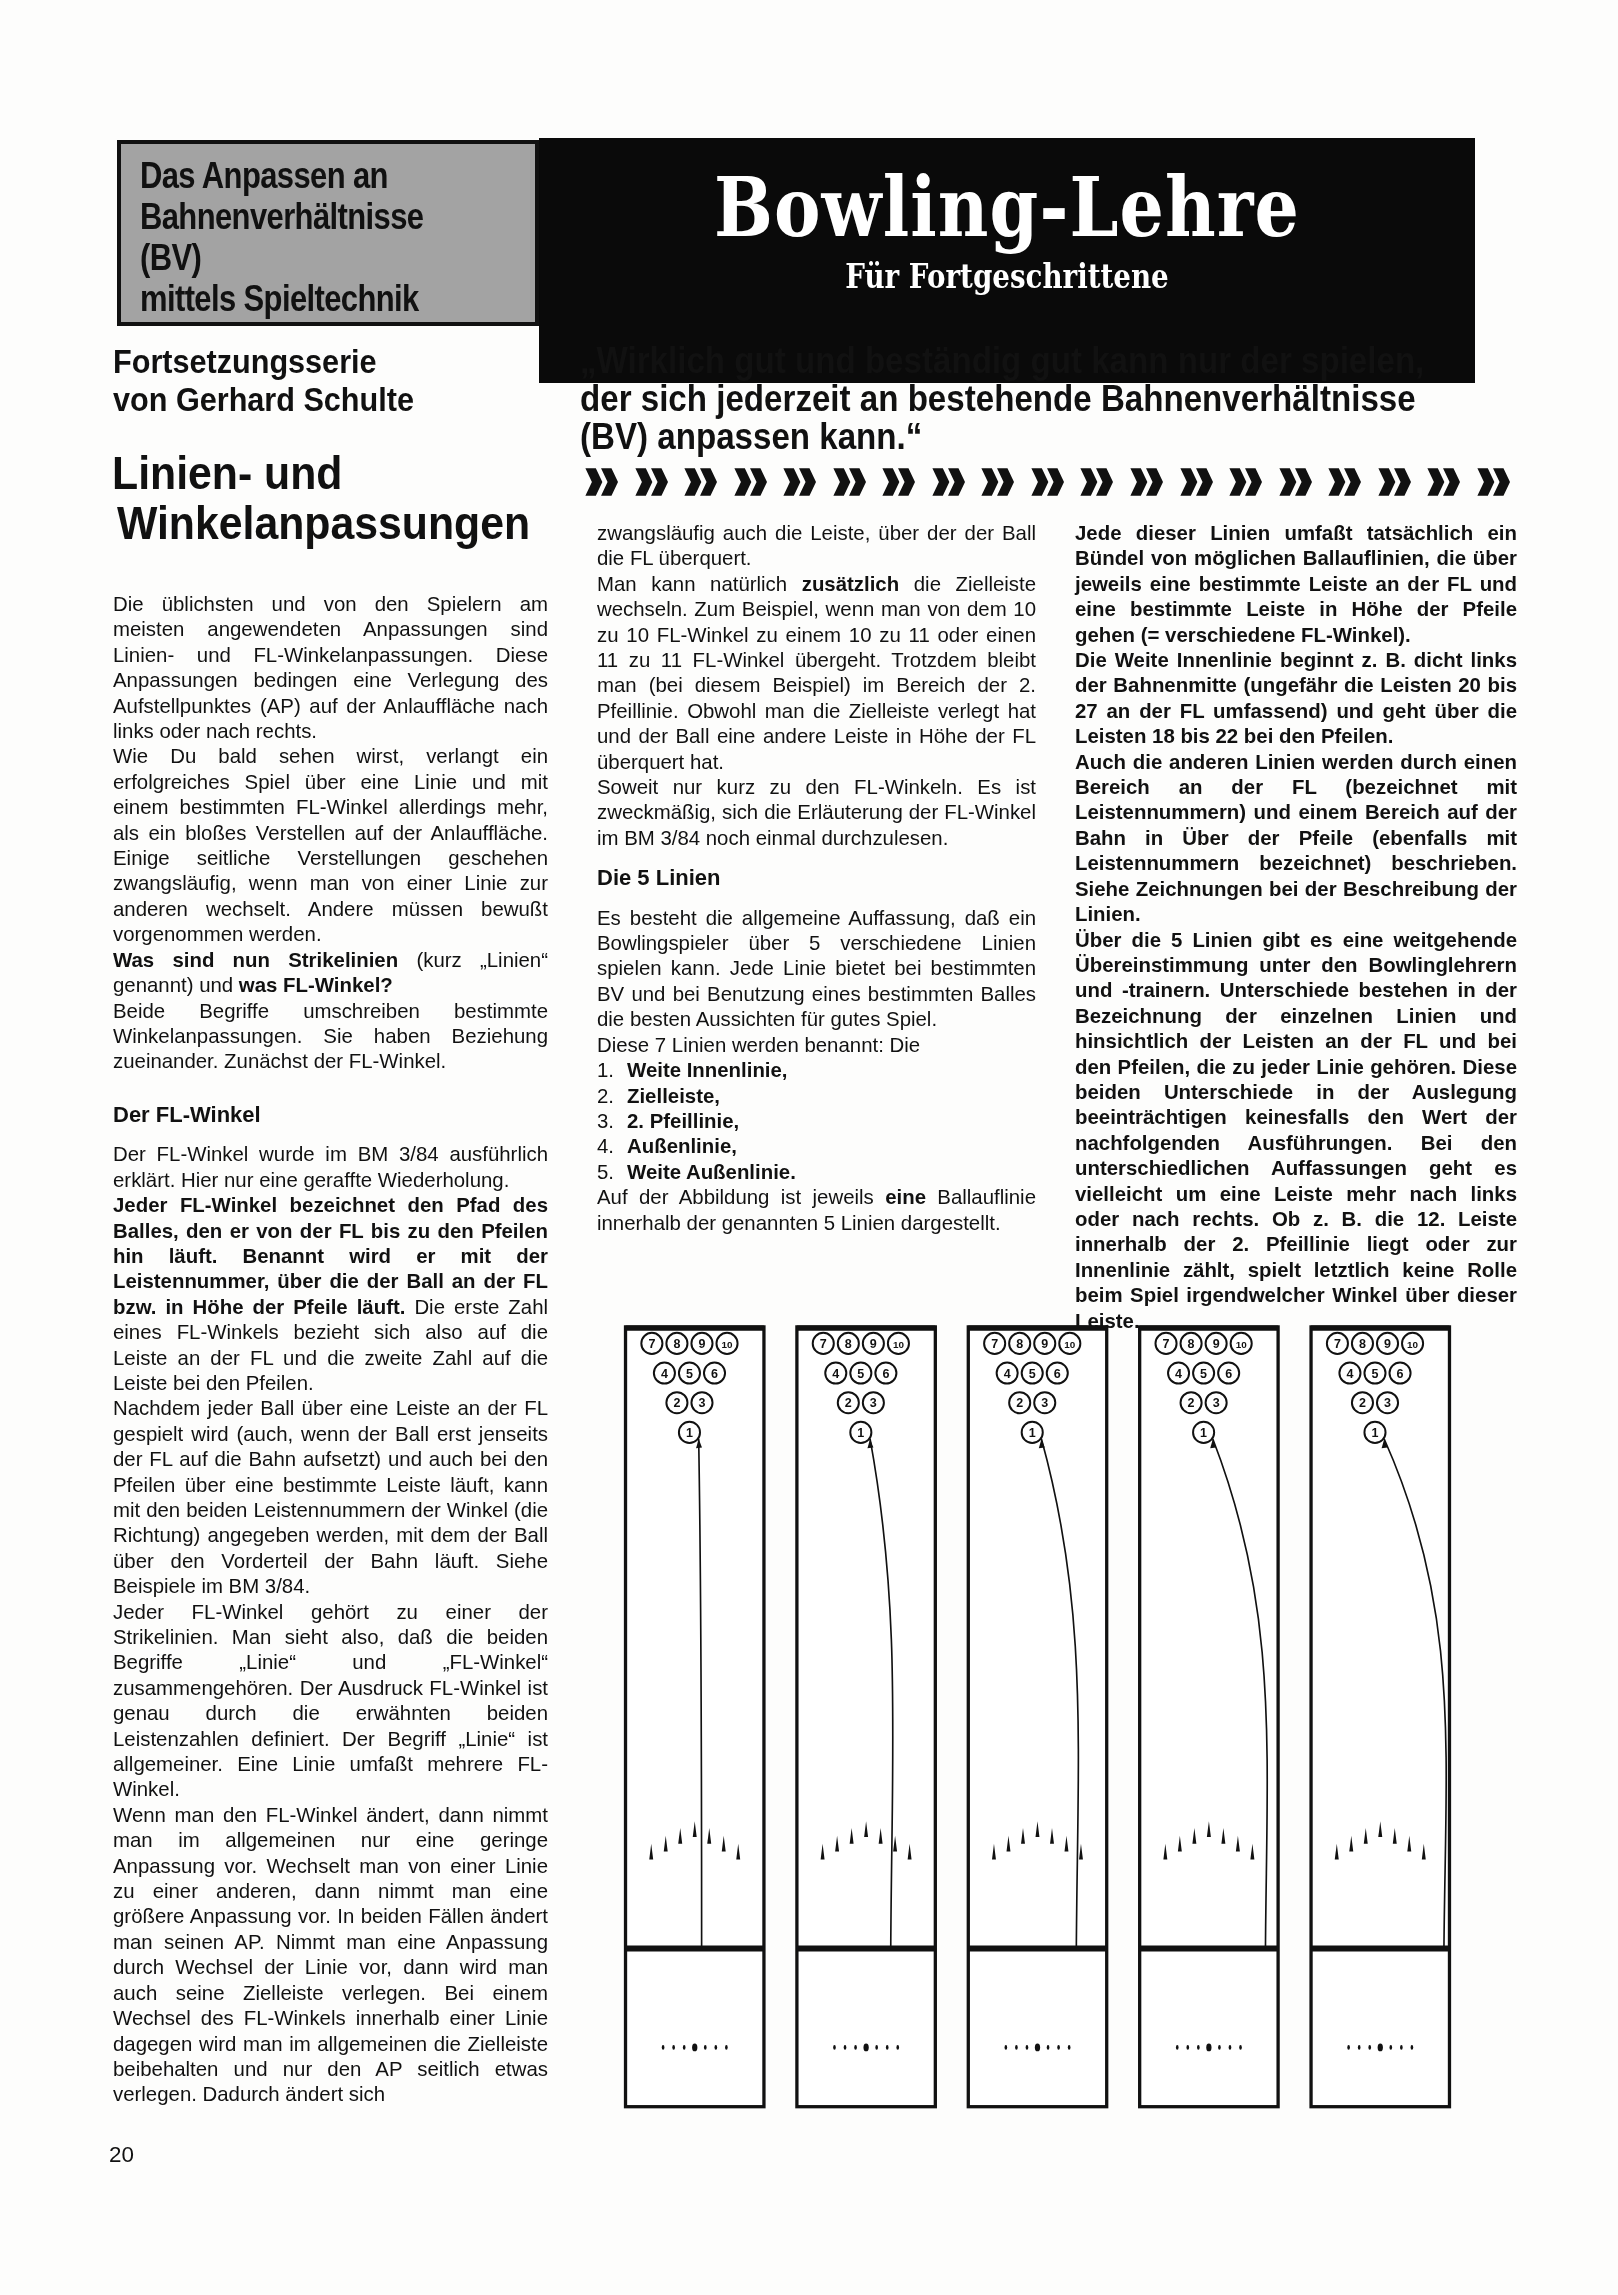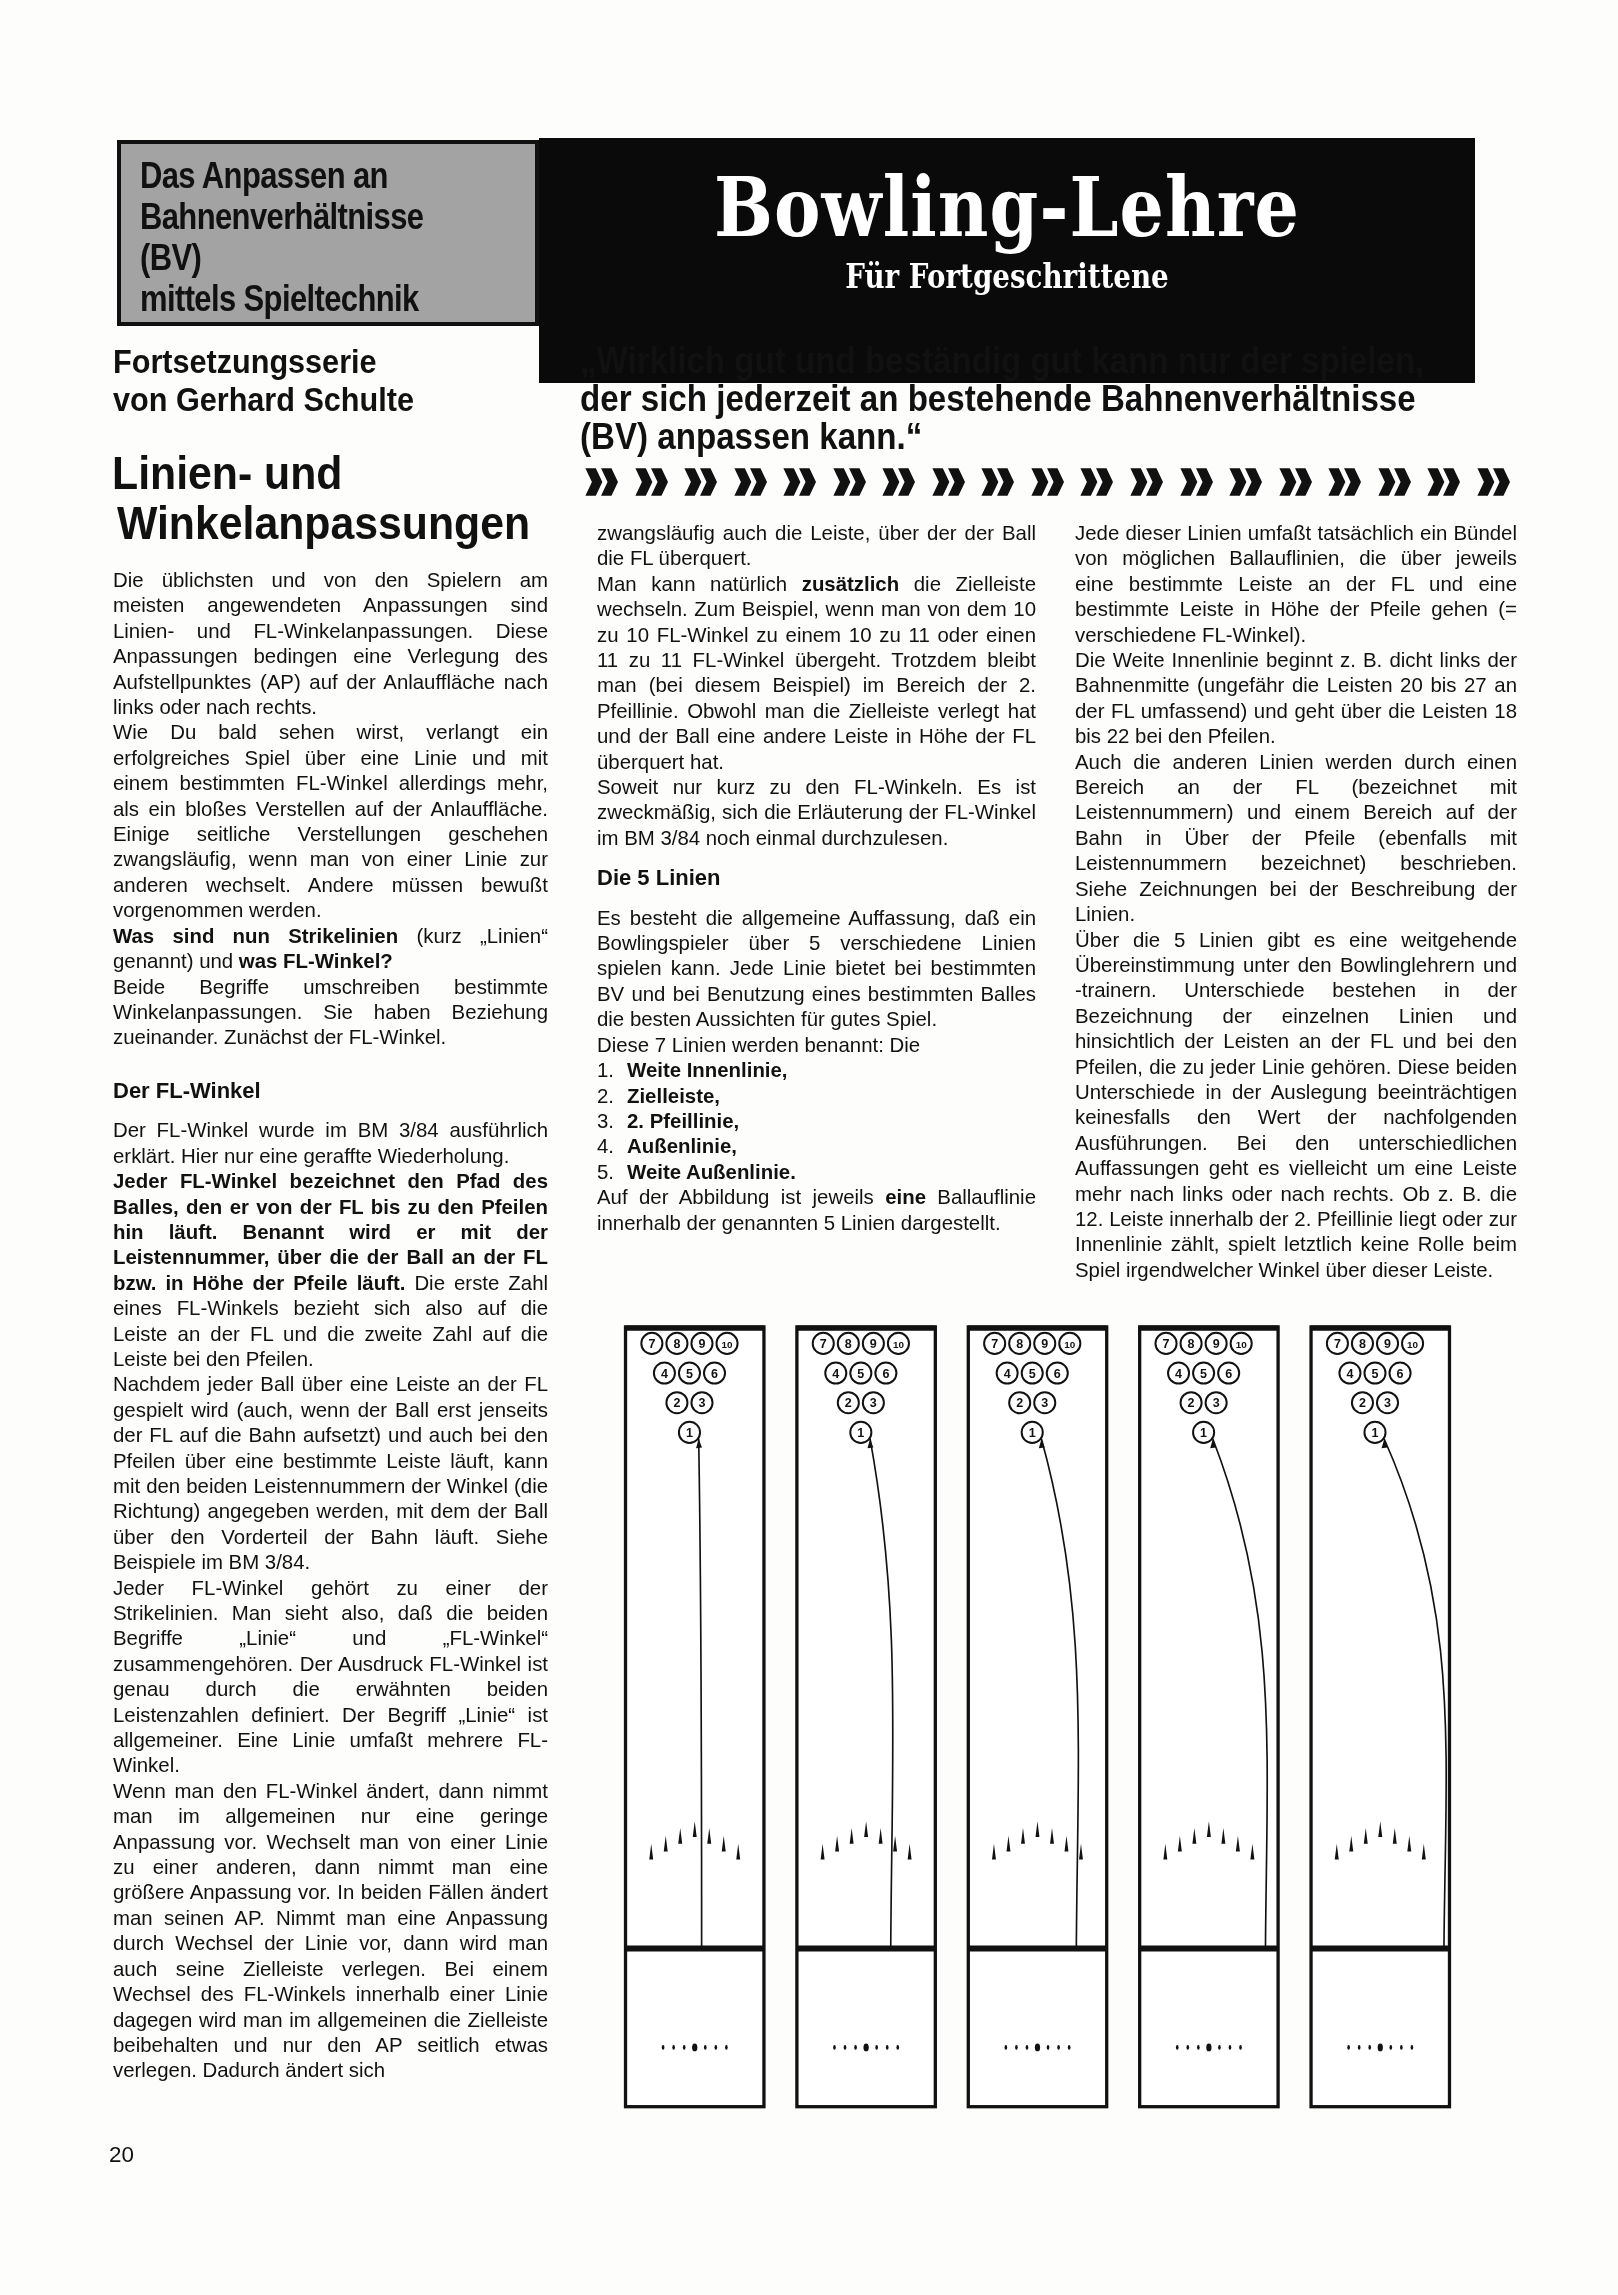--- a/index.html
+++ b/index.html
@@ -18,23 +18,23 @@
   
   #series { left:113px; top:342px; font-weight:bold; font-size:34px; line-height:38px; transform:scaleX(0.9); transform-origin:left; }
   #main-title { left:112px; top:448px; font-weight:bold; font-size:46px; line-height:50px; transform:scaleX(0.93); transform-origin:left; }
   #quote { left:580px; top:342px; width:950px; font-weight:bold; font-size:36px; line-height:38px; transform:scaleX(0.92); transform-origin:left; white-space:nowrap;}
   #chevrons { left:584px; top:467px; width:930px; height:33px; display:flex; justify-content:space-between; }
   .chev { width:38px; height:30px; }
   
   .col { position:absolute; font-size:20.4px; line-height:25.4px; text-align:justify; }
   .col p { margin:0; }
   .col b { font-weight:bold; }
-  #col-left { left:113px; top:568px; width:435px; }
+  #col-left { left:113px; top:592px; width:435px; }
   #col-mid { left:597px; top:521px; width:439px; }
-  #col-right { left:1075px; top:521px; width:442px; }
+  #col-right { left:1075px; top:521px; width:442px;font-weight:bold; }
   .h2 { font-weight:bold; font-size:22px; line-height:36px; margin:22.4px 0 9.2px 0 !important; text-align:left; }
   .list-item { text-align:left; }
   .list-item .num { display:inline-block; width:30px; font-weight:normal; }
   #page-number { left:109px; top:2142px; font-size:22.4px; }
   
   #lanes { left:620px; top:1319px; width:864px; height:791px; }
 </style>
 </head>
 <body>
 

